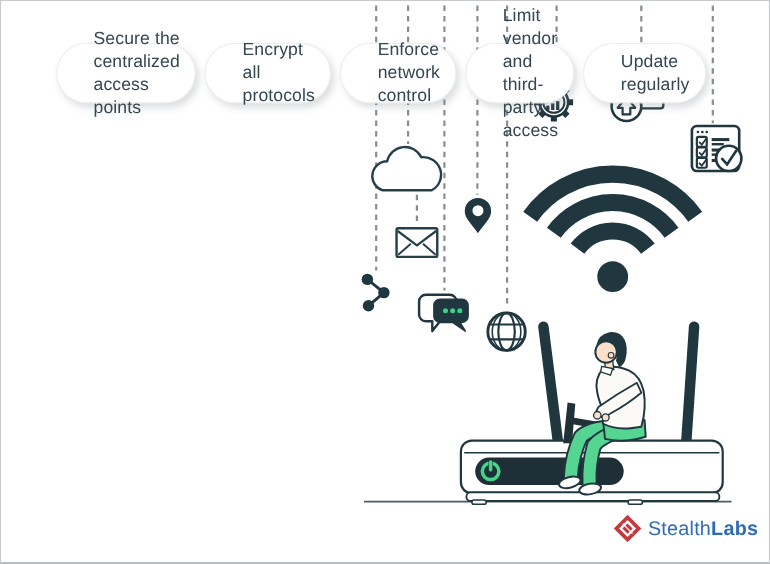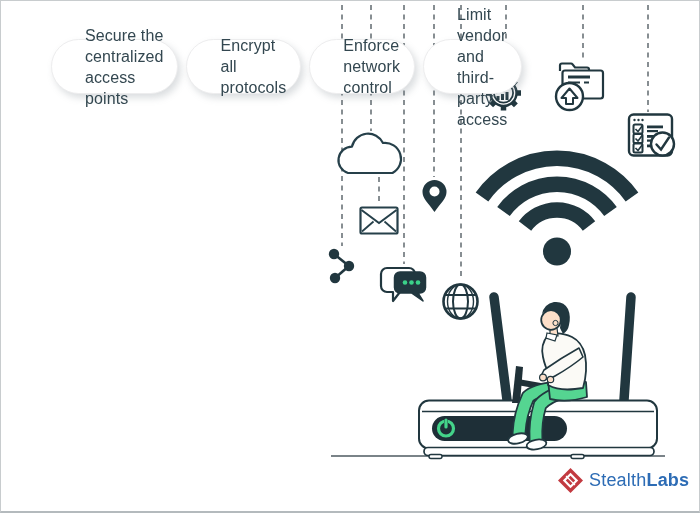--- a/index.html
+++ b/index.html
@@ -203,20 +203,23 @@
     </div>
     <div class="pill">
       <span class="pill-text">Encrypt all protocols</span>
     </div>
     <div class="pill">
       <span class="pill-text">Enforce network control</span>
     </div>
     <div class="pill">
       <span class="pill-text">Limit vendor and third-party access</span>
     </div>
+    <div class="pill">
+      <span class="pill-text">Update regularly</span>
+    </div>
   </div>
 
   <div id="brand">
     <svg width="27" height="27" viewBox="0 0 27 27">
       <polygon points="13.5,1 26,13.5 13.5,26 1,13.5" fill="#c23a40"></polygon>
       <polygon points="13.5,5.8 21.2,13.5 13.5,21.2 5.8,13.5" fill="#ffffff"></polygon>
       <polygon points="13.5,8.8 18.2,13.5 13.5,18.2 8.8,13.5" fill="#c23a40"></polygon>
       <line x1="9" y1="9" x2="18" y2="18" stroke="#ffffff" stroke-width="1.1"></line>
     </svg>
     <div class="brand-text">

